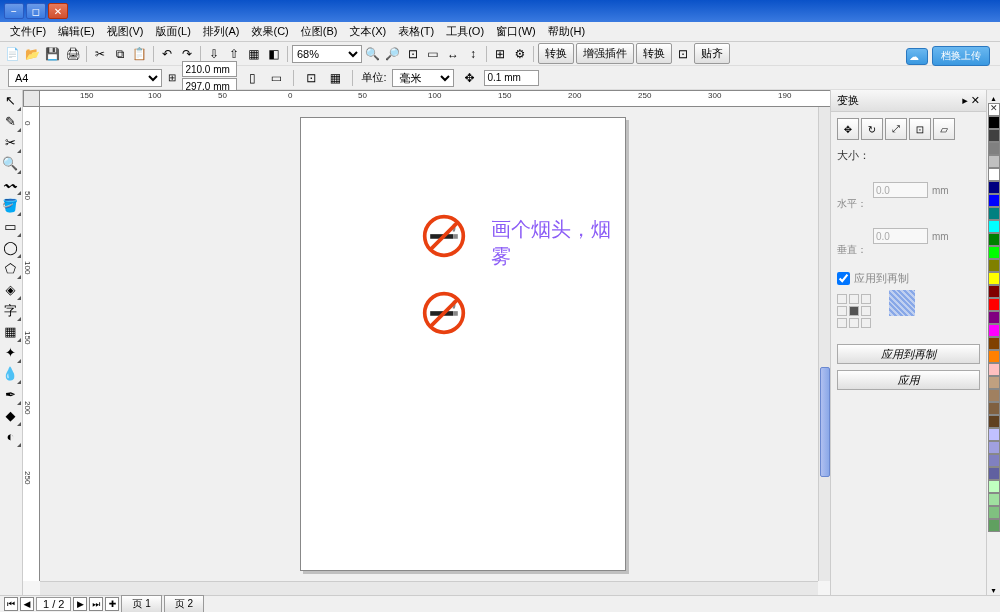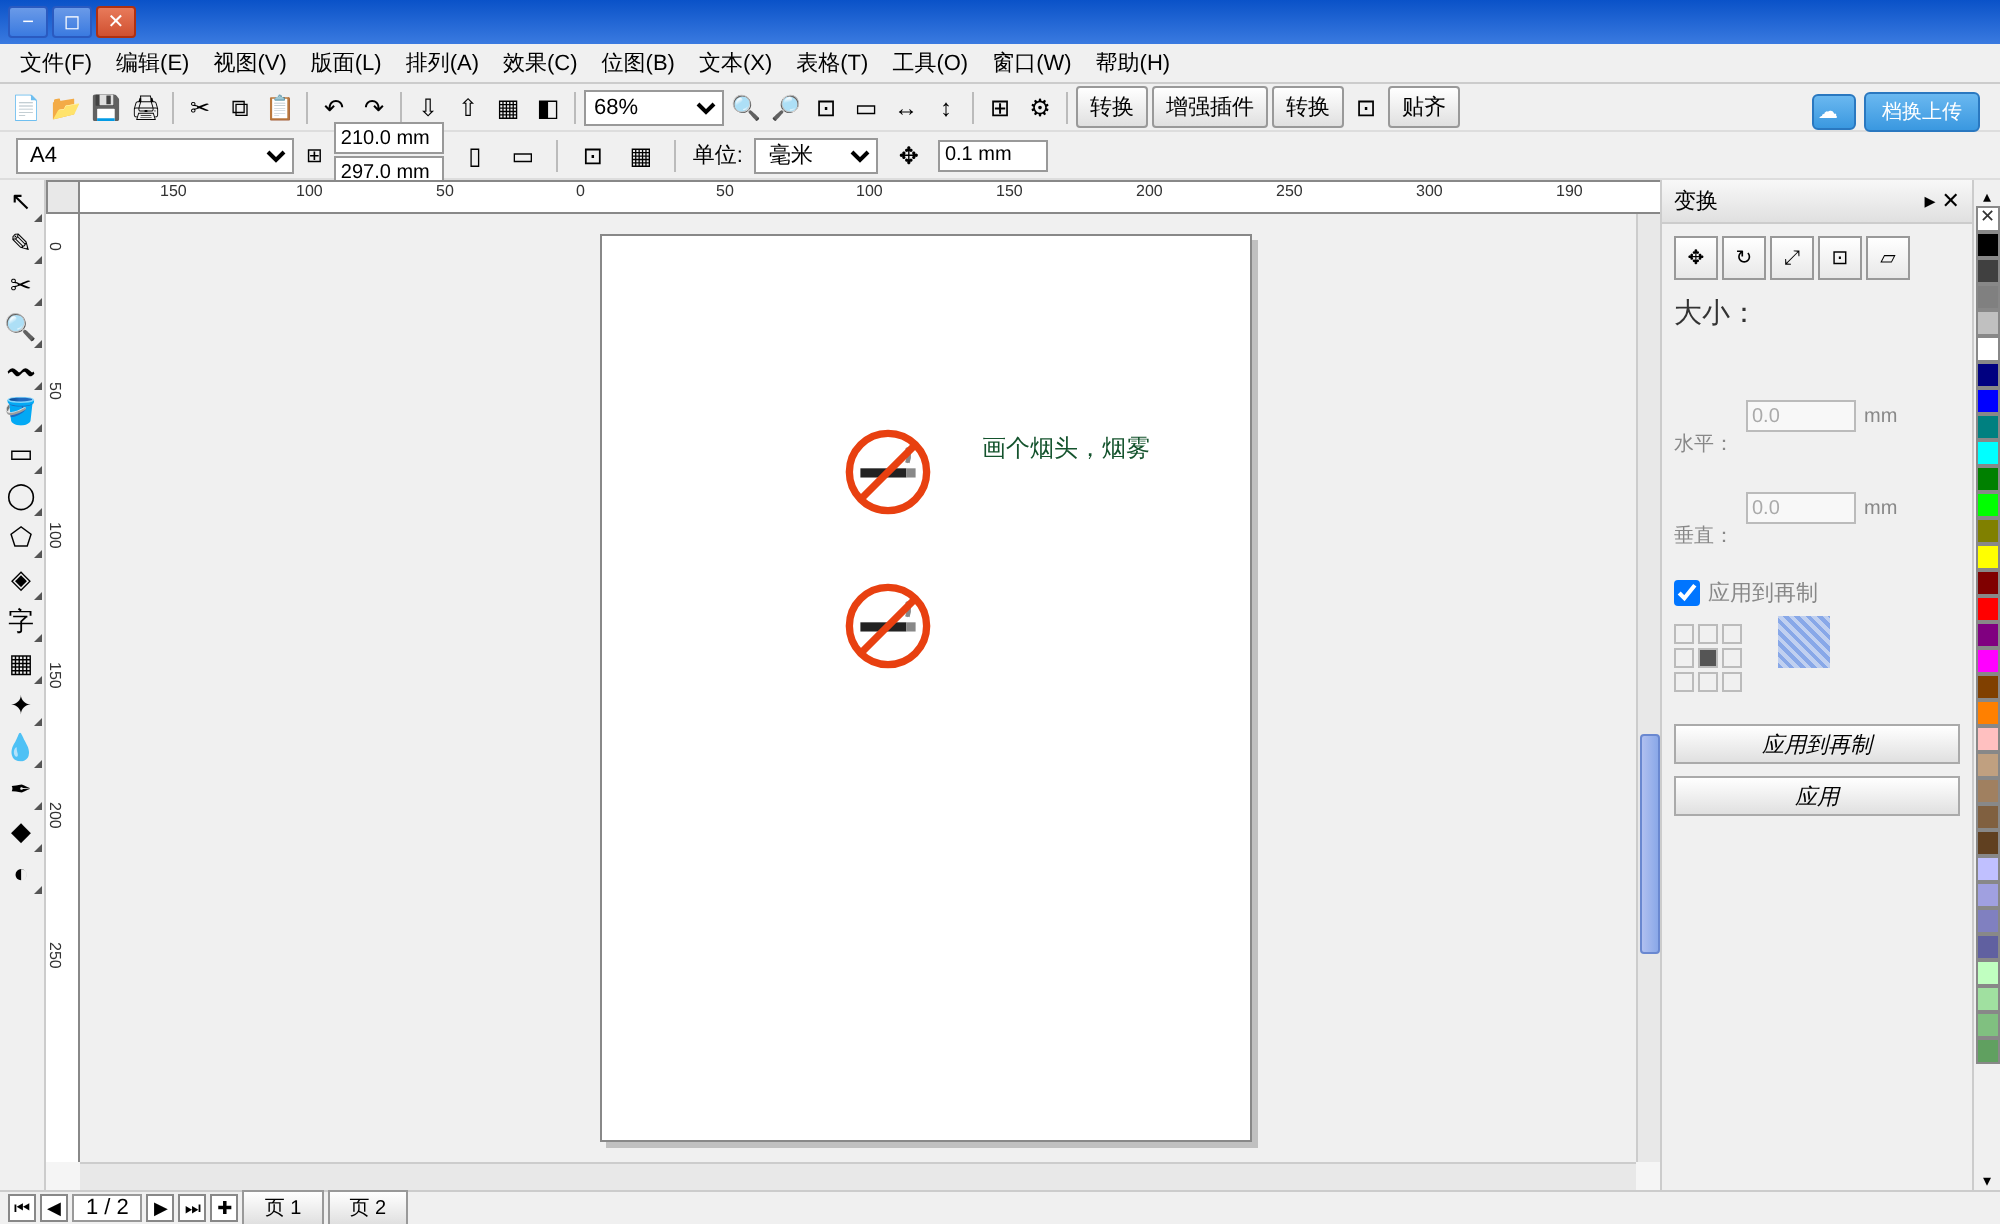--- a/index.html
+++ b/index.html
@@ -24,30 +24,30 @@
 .tool-btn { width: 21px; height: 21px; display: flex; align-items: center; justify-content: center; cursor: pointer; position: relative; font-size: 13px; }
 .tool-tri { position: absolute; bottom: 0; right: 0; border: 2px solid transparent; border-bottom-color: #555; border-right-color: #555; }
 .canvas-area { flex: 1; background: #f5f5f5; position: relative; overflow: hidden; }
 .ruler-h { position: absolute; top: 0; left: 17px; right: 0; height: 17px; background: white; border-bottom: 1px solid #888; border-top: 1px solid #888; font-size: 8px; }
 .ruler-v { position: absolute; top: 17px; left: 0; width: 17px; bottom: 14px; background: white; border-right: 1px solid #888; }
 .ruler-corner { position: absolute; top: 0; left: 0; width: 17px; height: 17px; background: #e8e8e8; border: 1px solid #888; }
 .ruler-tick { position: absolute; font-size: 8px; color: #333; }
 .page-container { position: absolute; top: 17px; left: 17px; right: 12px; bottom: 14px; background: #f0f0f0; overflow: hidden; }
 .page { position: absolute; top: 10px; left: 260px; width: 326px; height: 454px; background: white; border: 1px solid #888; box-shadow: 3px 3px 0 #c0c0c0; }
 .no-smoke { position: absolute; width: 46px; height: 46px; }
-.annotation-text { position: absolute; color: #14532d; font-size: 12px; font-family: SimSun, serif; }
+.annotation-text { position: absolute; color: #8b5cf6; font-size: 20px; font-family: SimSun, serif; }
 .scrollbar-h { position: absolute; bottom: 0; left: 17px; right: 12px; height: 14px; background: #e8e8e8; border-top: 1px solid #ccc; }
 .scrollbar-v { position: absolute; top: 17px; right: 0; width: 12px; bottom: 14px; background: #e8e8e8; border-left: 1px solid #ccc; }
 .scroll-thumb-v { position: absolute; width: 10px; left: 1px; background: linear-gradient(90deg,#b0c0f0,#8aa8e8); border: 1px solid #6a88d0; border-radius: 2px; }
 .docker-panel { width: 156px; background: #f0f0f0; border-left: 1px solid #ccc; display: flex; flex-direction: column; }
 .docker-header { background: linear-gradient(#f8f8f8,#e0e0e0); padding: 3px 6px; border-bottom: 1px solid #ccc; display: flex; justify-content: space-between; align-items: center; font-size: 11px; gap: 32px; }
 .docker-body { padding: 6px; flex: 1; }
 .docker-btn-row { display: flex; gap: 2px; margin-bottom: 8px; }
 .docker-square-btn { width: 22px; height: 22px; border: 1px solid #999; background: linear-gradient(#fff,#e8e8e8); cursor: pointer; display: flex; align-items: center; justify-content: center; font-size: 10px; }
-.docker-label { font-size: 14px; color: #333; margin-bottom: 21px; display: block; }
+.docker-label { font-size: 11px; color: #333; margin-bottom: 6px; display: block; }
 .docker-field-row { display: flex; align-items: center; gap: 4px; margin-bottom: 4px; }
 .docker-field-label { width: 32px; font-size: 10px; color: #888; margin-top: 28px; }
 .docker-field-input { width: 55px; height: 16px; border: 1px solid #bbb; font-size: 10px; background: #f8f8f8; color: #aaa; padding: 0 2px; }
 .docker-unit { font-size: 10px; color: #888; }
 .docker-check { margin-top: 14px; font-size: 10px; color: #888; display: flex; align-items: center; gap: 4px; }
 .docker-action-btn { width: 100%; height: 20px; border: 1px solid #aaa; background: linear-gradient(#fff,#e0e0e0); margin-top: 6px; font-size: 11px; cursor: pointer; font-style: italic; }
 .color-palette { width: 14px; background: #f0f0f0; border-left: 1px solid #ccc; display: flex; flex-direction: column; padding-top: 4px; }
 .color-swatch { width: 12px; height: 13px; margin: 0 1px; cursor: pointer; border: 1px solid #888; }
 .color-swatch.nocolor { background: white; position: relative; }
 .color-swatch.nocolor::after { content: "✕"; position: absolute; font-size: 9px; top: -1px; left: 1px; color: #333; }
@@ -121,21 +121,21 @@
   <span class="tb-btn">⚙</span>
   <div class="tb-sep"></div>
   <span class="toolbar-text-btn">转换</span>
   <span class="toolbar-text-btn">增强插件</span>
   <span class="toolbar-text-btn">转换</span>
   <span class="tb-btn">⊡</span>
   <span class="toolbar-text-btn">贴齐</span>
 </div>
 
 <div class="properties-bar">
-  <select class="prop-select" style="width:139px"><option>A4</option></select>
+  <select class="prop-select" style="width:154px"><option>A4</option></select>
   <span style="font-size:10px">⊞</span>
   <div style="display:flex;flex-direction:column;gap:1px">
     <input class="prop-input" value="210.0 mm" style="">
     <input class="prop-input" value="297.0 mm" style="">
   </div>
   <span class="tb-btn">▯</span>
   <span class="tb-btn">▭</span>
   <div class="tb-sep"></div>
   <span class="tb-btn">⊡</span>
   <span class="tb-btn">▦</span>

